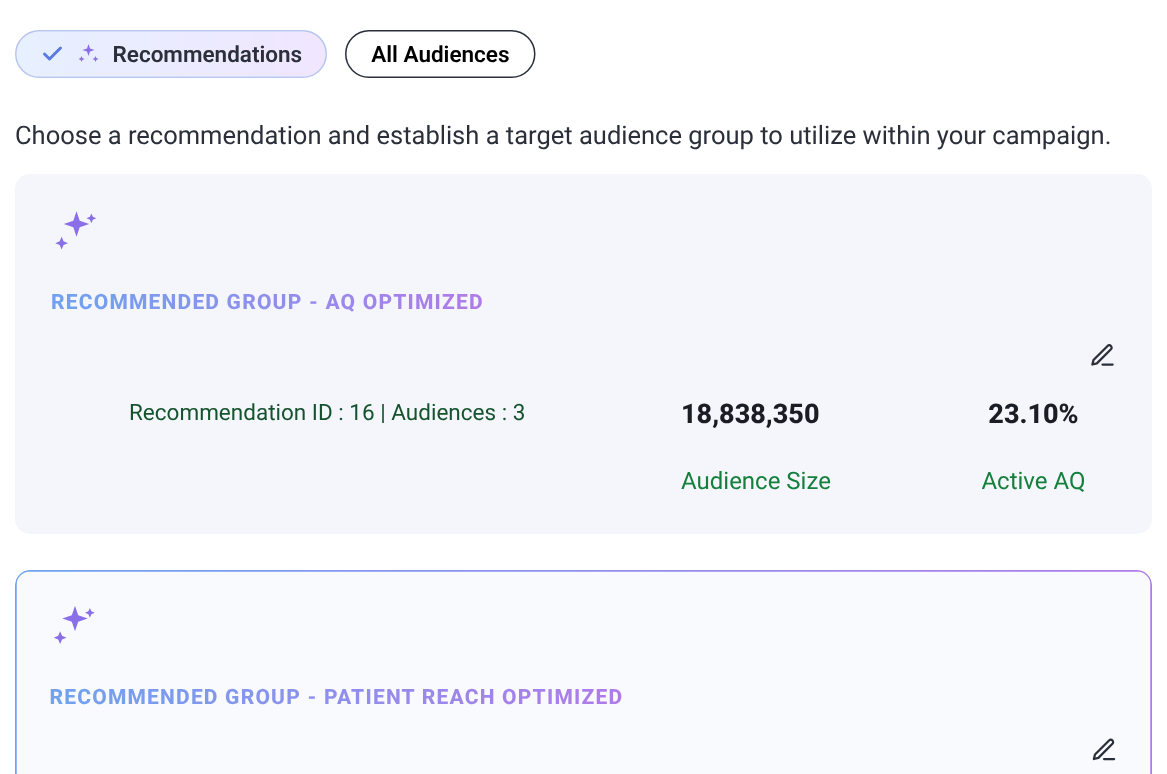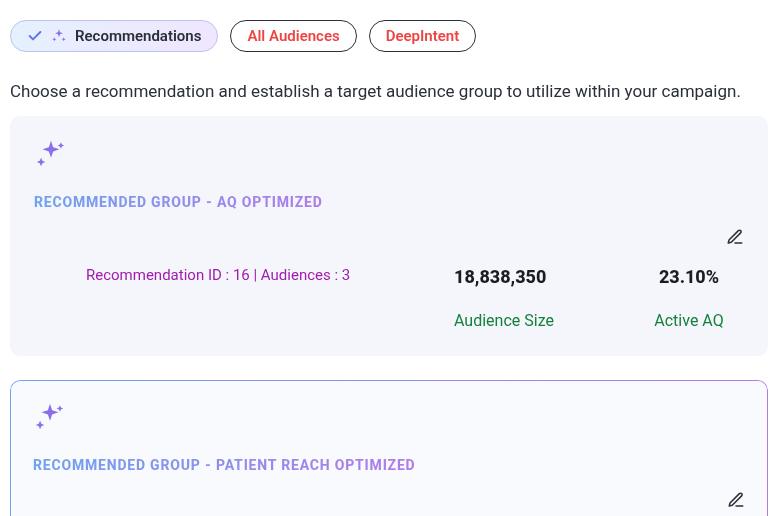--- a/index.html
+++ b/index.html
@@ -20,21 +20,21 @@
   }
   .tab {
     display: inline-flex;
     align-items: center;
     gap: 8px;
     border: 1px solid #2a2f3a;
     border-radius: 999px;
     padding: 6px 16px;
     font-size: 15px;
     font-weight: 600;
-    color: #ef4444;
+    color: #000000;
     background: #fff;
     cursor: pointer;
   }
   .tab.active {
     background: linear-gradient(90deg, #e6f0ff 0%, #f0e6ff 100%);
     border: 1px solid #b8c6ef;
     color: #2a2f3a;
   }
   .tab.active .check-icon { color: #5b7ae5; }
   .tab.active .sparkles-small { color: #8a6fe8; }
@@ -115,21 +115,21 @@
     font-size: 18px;
     font-weight: 800;
     color: #1a1d24;
     margin-bottom: 8px;
     white-space: nowrap;
     overflow: hidden;
     text-overflow: ellipsis;
   }
   .meta {
     font-size: 15px;
-    color: #a21caf;
+    color: #14532d;
   }
   .value {
     font-size: 18px;
     font-weight: 800;
     color: #1a1d24;
     margin-bottom: 24px;
   }
   .label {
     font-size: 16px;
     color: #15803d;
@@ -147,23 +147,20 @@
     </span>
     <span class="sparkles-small">
       <svg width="16" height="16" viewBox="0 0 24 24" fill="currentColor">
           <path d="M12 2l1.5 4.5L18 8l-4.5 1.5L12 14l-1.5-4.5L6 8l4.5-1.5L12 2zM5 14l.9 2.1L8 17l-2.1.9L5 20l-.9-2.1L2 17l2.1-.9L5 14zM19 14l.9 2.1L22 17l-2.1.9L19 20l-.9-2.1L16 17l2.1-.9L19 14z"></path>
         </svg>
     </span>
     <span>Recommendations</span>
   </div>
   <div class="tab">
     <span>All Audiences</span>
-  </div>
-  <div class="tab">
-    <span>DeepIntent</span>
   </div>
 </div>
 
 <p class="desc">Choose a recommendation and establish a target audience group to utilize within your campaign.</p>
 
 <div class="card">
   <div class="card-header">
     <span class="sparkles-large">
       <svg width="34" height="34" viewBox="0 0 24 24" fill="currentColor">
           <path d="M12 2l1.5 4.5L18 8l-4.5 1.5L12 14l-1.5-4.5L6 8l4.5-1.5L12 2zM5 14l.9 2.1L8 17l-2.1.9L5 20l-.9-2.1L2 17l2.1-.9L5 14zM19 3l.7 1.6L21.3 5.3l-1.6.7L19 7.6l-.7-1.6L16.7 5.3l1.6-.7L19 3z"></path>

